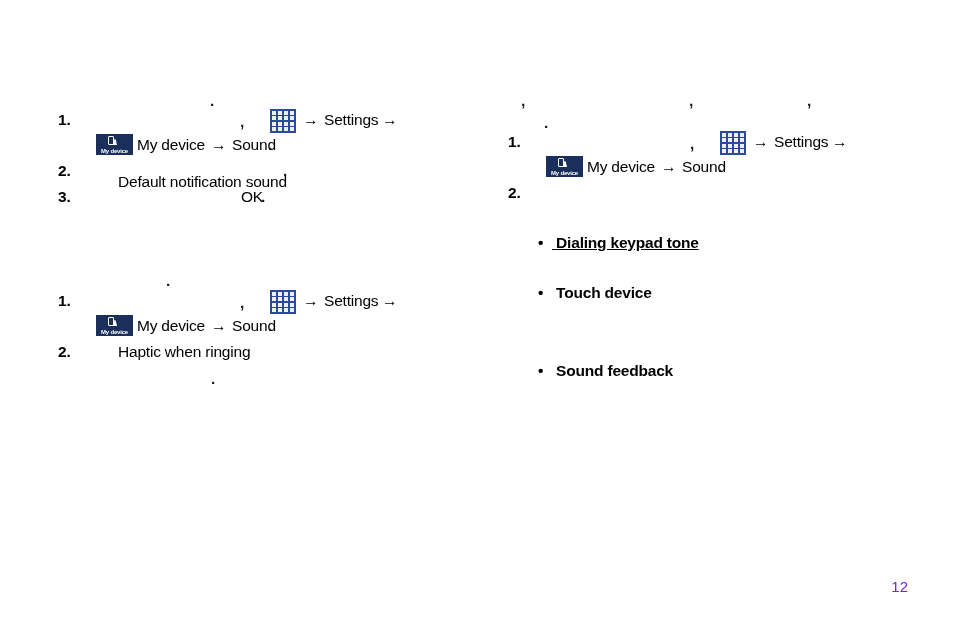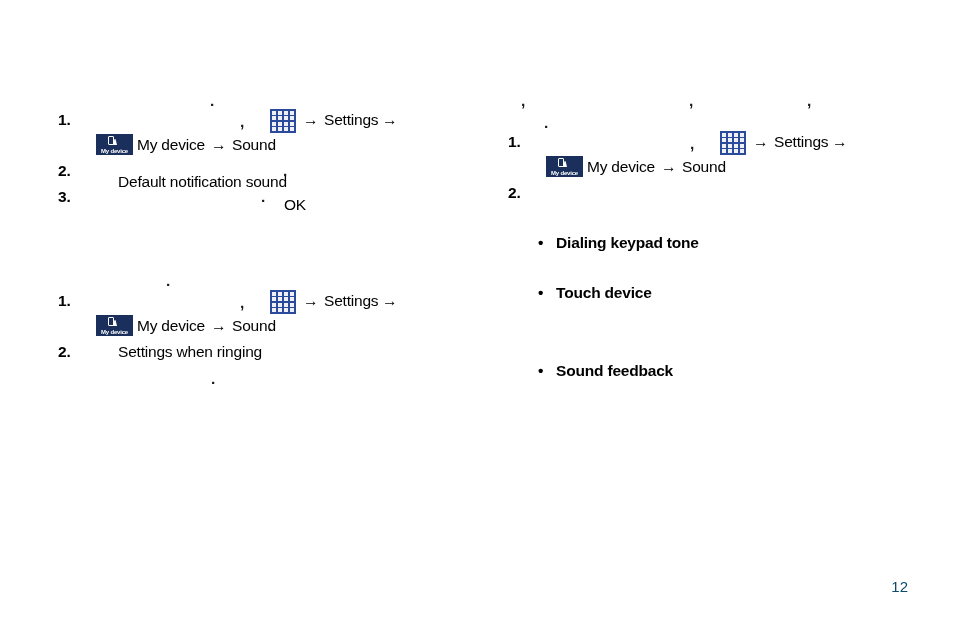--- a/index.html
+++ b/index.html
@@ -149,21 +149,21 @@
     font-family: "Liberation Sans", sans-serif;
   }
 
   
   .page-number {
     position: absolute;
     right: 46px;
     top: 578px;
     font-size: 15px;
     font-weight: normal;
-    color: #0c4a6e;
+    color: #6d28d9;
   }
 </style>
 </head>
 <body>
 
 <div class="page">
 
   <div class="col col-left">
 
     <span class="abs punct" style="left:152px; top:93px;">.</span>
@@ -220,21 +220,21 @@
     <span class="abs punct" style="left:210px; top:137px;">.</span>
 
     <span class="abs num" style="left:0px; top:163px;">2.</span>
 
     <span class="abs bold" style="left:60px; top:174px;text-align:center;">Default notification sound</span>
 
     <span class="abs punct" style="left:225px; top:163px;">.</span>
 
     <span class="abs num" style="left:0px; top:189px;">3.</span>
 
-    <span class="abs bold" style="left:183px; top:197px;margin-left:43px;">OK</span>
+    <span class="abs bold" style="left:183px; top:189px;">OK</span>
 
     <span class="abs punct" style="left:203px; top:189px;">.</span>
 
     <span class="abs punct" style="left:108px; top:273px;">.</span>
 
     <span class="abs num" style="left:0px; top:293px;">1.</span>
 
     <span class="abs punct" style="left:182px; top:295px;">,</span>
 
     <span class="abs" style="left:212px; top:290px;">
@@ -279,21 +279,21 @@
     <span class="abs bold" style="left:79px; top:318px;">My device</span>
 
     <span class="abs arrow" style="left:152px; top:318px;">→</span>
 
     <span class="abs bold" style="left:174px; top:318px;">Sound</span>
 
     <span class="abs punct" style="left:210px; top:318px;">.</span>
 
     <span class="abs num" style="left:0px; top:344px;">2.</span>
 
-    <span class="abs bold" style="left:60px; top:344px;">Settings when ringing</span>
+    <span class="abs bold" style="left:60px; top:344px;">Haptic when ringing</span>
 
     <span class="abs punct" style="left:153px; top:371px;">.</span>
 
   </div>
 
   <div class="col col-right">
 
     <span class="abs punct" style="left:13px; top:93px;">,</span>
 
     <span class="abs punct" style="left:181px; top:93px;">,</span>
@@ -348,21 +348,21 @@
     <span class="abs bold" style="left:79px; top:159px;">My device</span>
 
     <span class="abs arrow" style="left:152px; top:159px;">→</span>
 
     <span class="abs bold" style="left:174px; top:159px;">Sound</span>
 
     <span class="abs punct" style="left:210px; top:159px;">.</span>
 
     <span class="abs num" style="left:0px; top:185px;">2.</span>
 
-    <div class="bullet-row" style="left:30px; top:234px;">
+    <div class="bullet-row" style="left:30px; top:234px;text-decoration:underline;">
       <span class="bullet-dot">•</span>
       <span>Dialing keypad tone</span>
     </div>
 
     <div class="bullet-row" style="left:30px; top:284px;">
       <span class="bullet-dot">•</span>
       <span>Touch device</span>
     </div>
 
 

